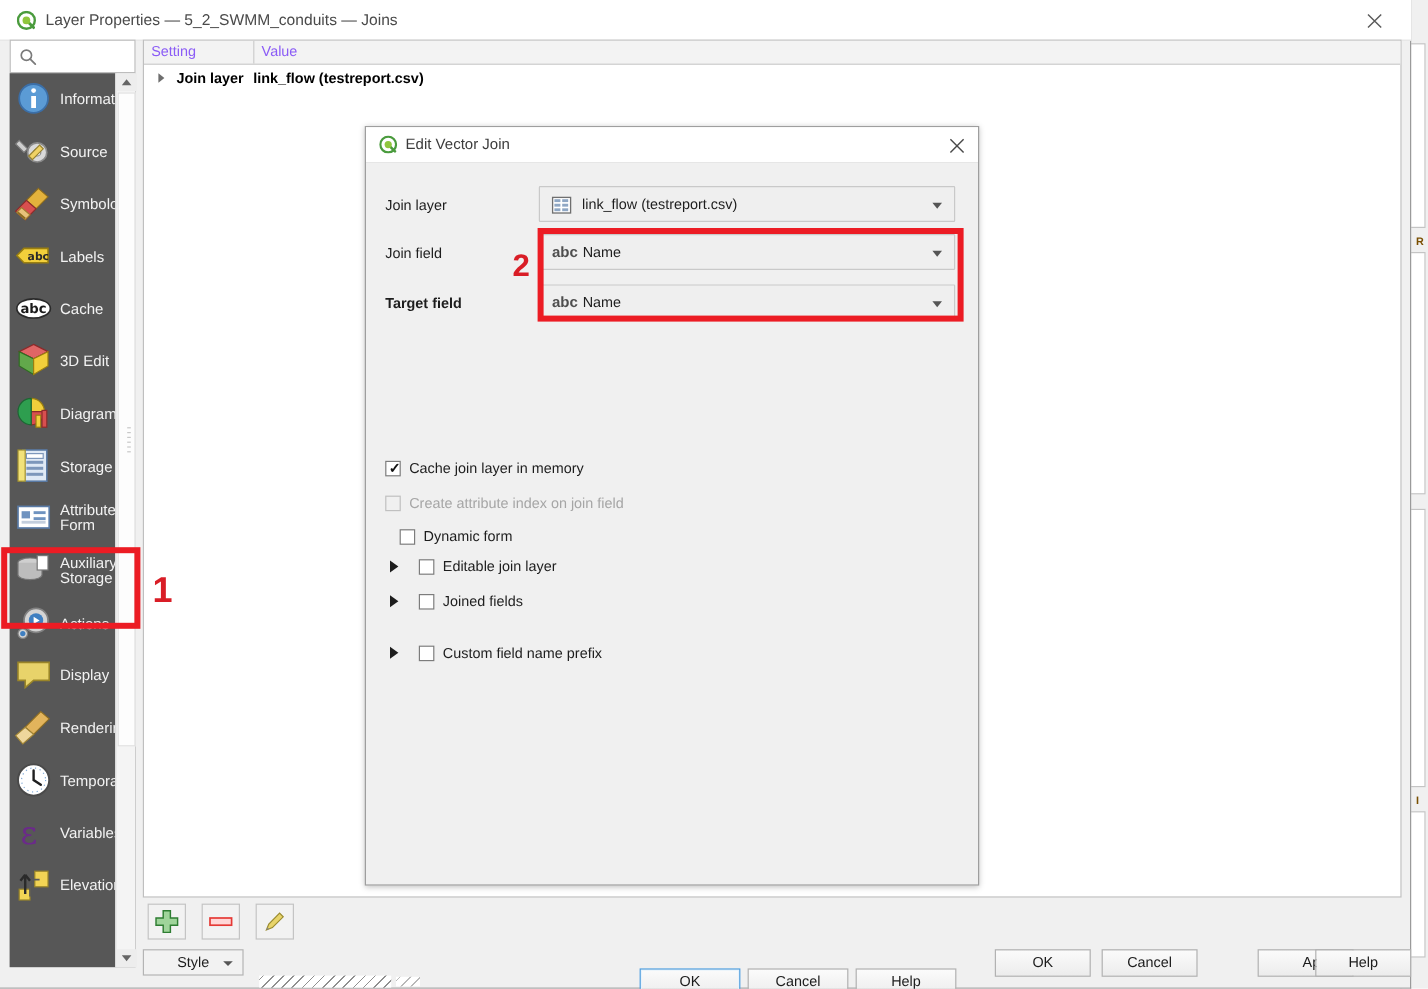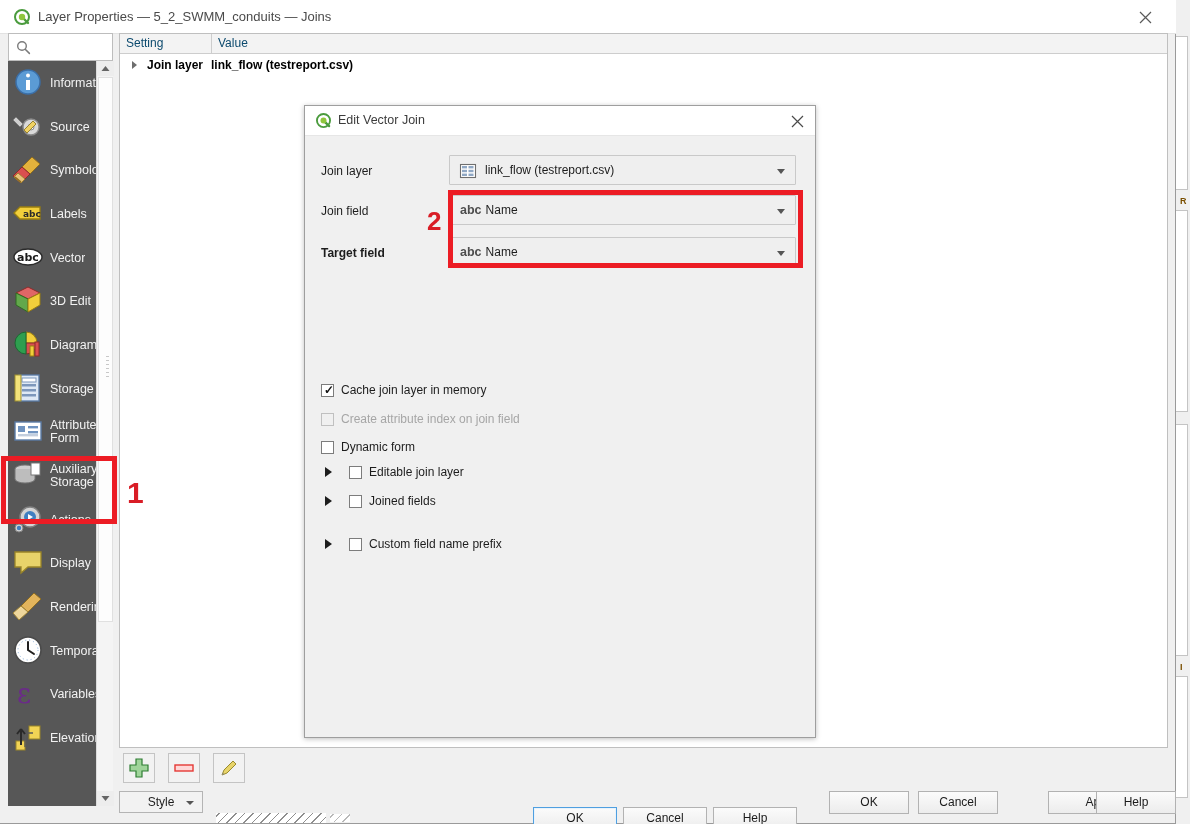--- a/index.html
+++ b/index.html
@@ -38,21 +38,21 @@
   .sb-arrow{position:absolute;left:0;width:17px;height:15px;background:#ededed;}
   .sb-arrow.up{top:0;}
   .sb-arrow.dn{bottom:0;}
   .sb-thumb{position:absolute;left:1px;top:16px;width:15px;height:545px;background:#fdfdfd;border:1px solid #e0e0e0;box-sizing:border-box;}
   .sb-grip{position:absolute;left:7px;top:278px;width:3px;height:22px;}
   .sb-grip i{display:block;width:3px;height:1px;background:#c8c8c8;margin-bottom:3px;}
 
   
   .tbl{position:absolute;left:119px;top:33px;width:1049px;height:715px;background:#fff;border:1px solid #bfbfbf;box-sizing:border-box;}
   .tbl-head{display:flex;height:20px;background:#f3f3f3;border-bottom:1px solid #cdcdcd;box-sizing:border-box;}
-  .tbl-head div{font-size:12px;color:#0c4a6e;padding:2px 16px 0 6px;box-sizing:border-box;}
+  .tbl-head div{font-size:12px;color:#8b5cf6;padding:2px 16px 0 6px;box-sizing:border-box;}
   .th-setting{width:92px;border-right:1px solid #cdcdcd;}
   .th-value{flex:1;}
   .tbl-row{display:flex;align-items:center;height:21px;padding-left:12px;font-size:12px;color:#000;font-weight:bold;}
   .tri{width:0;height:0;border-left:5px solid #6e6e6e;border-top:4px solid transparent;border-bottom:4px solid transparent;margin-right:10px;}
 
   
   .tool-btn{position:absolute;width:32px;height:30px;background:#f2f2f2;border:1px solid #c4c4c4;box-sizing:border-box;}
   .style-btn{position:absolute;left:119px;top:791px;width:84px;height:22px;background:#f2f2f2;border:1px solid #b4b4b4;box-sizing:border-box;font-size:12px;color:#1d1d1d;text-align:center;line-height:20px;}
   .style-btn .car{position:absolute;right:8px;top:9px;width:0;height:0;border-left:4px solid transparent;border-right:4px solid transparent;border-top:4px solid #555;}
 
@@ -166,21 +166,21 @@
               <path d="M2 16 l6-6 h20 v12 h-20 z" fill="#f2cf3b" stroke="#9a7f10" stroke-width="1.3"></path>
               <text x="11" y="20" font-family="DejaVu Sans" font-size="9" font-weight="bold" fill="#2a2a2a">abc</text>
             </svg></span>
           <span class="sb-lab">Labels</span>
         </div>
         <div class="sb-item">
           <span class="sb-ico"><svg width="32" height="32" viewBox="0 0 32 32">
               <ellipse cx="16" cy="16" rx="14" ry="8" fill="#fff" stroke="#2a2a2a" stroke-width="1.4"></ellipse>
               <text x="5" y="20" font-family="DejaVu Sans" font-size="11" font-weight="bold" fill="#1a1a1a">abc</text>
             </svg></span>
-          <span class="sb-lab">Vector</span>
+          <span class="sb-lab">Cache</span>
         </div>
         <div class="sb-item">
           <span class="sb-ico"><svg width="32" height="32" viewBox="0 0 32 32">
               <path d="M16 3 l12 6 -12 6 -12-6 z" fill="#e06666" stroke="#8c2b2b"></path>
               <path d="M4 9 v12 l12 7 v-13 z" fill="#62a84b" stroke="#2f6b22"></path>
               <path d="M28 9 v12 l-12 7 v-13 z" fill="#f2cf3b" stroke="#9a7f10"></path>
             </svg></span>
           <span class="sb-lab">3D Edit</span>
         </div>
         <div class="sb-item">
@@ -391,21 +391,21 @@
         <div class="chk-row" style="left: 16px; top: 277px;">
           <span class="chk">
             <span class="tick">✓</span>
           </span>
           <span>Cache join layer in memory</span>
         </div>
         <div class="chk-row dis" style="left: 16px; top: 306px;">
           <span class="chk dis"></span>
           <span>Create attribute index on join field</span>
         </div>
-        <div class="chk-row" style="left: 16px; top: 334px; justify-content: center;">
+        <div class="chk-row" style="left: 28px; top: 334px; justify-content: center;">
           <span class="chk"></span>
           <span>Dynamic form</span>
         </div>
         <div class="chk-row" style="left: 20px; top: 359px; justify-content: flex-end;">
           <span class="exp-tri"></span>
           <span class="chk"></span>
           <span>Editable join layer</span>
         </div>
         <div class="chk-row" style="left: 20px; top: 388px;">
           <span class="exp-tri"></span>

